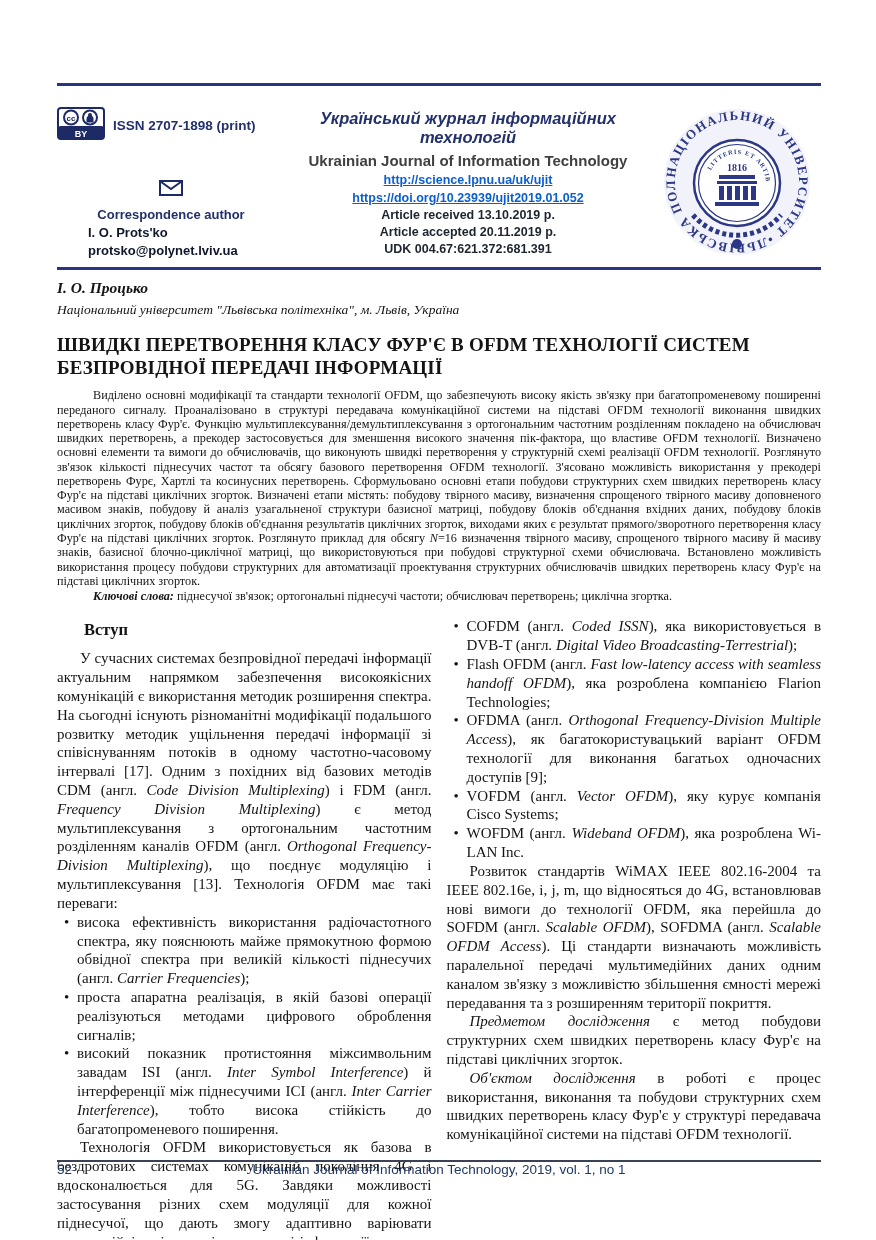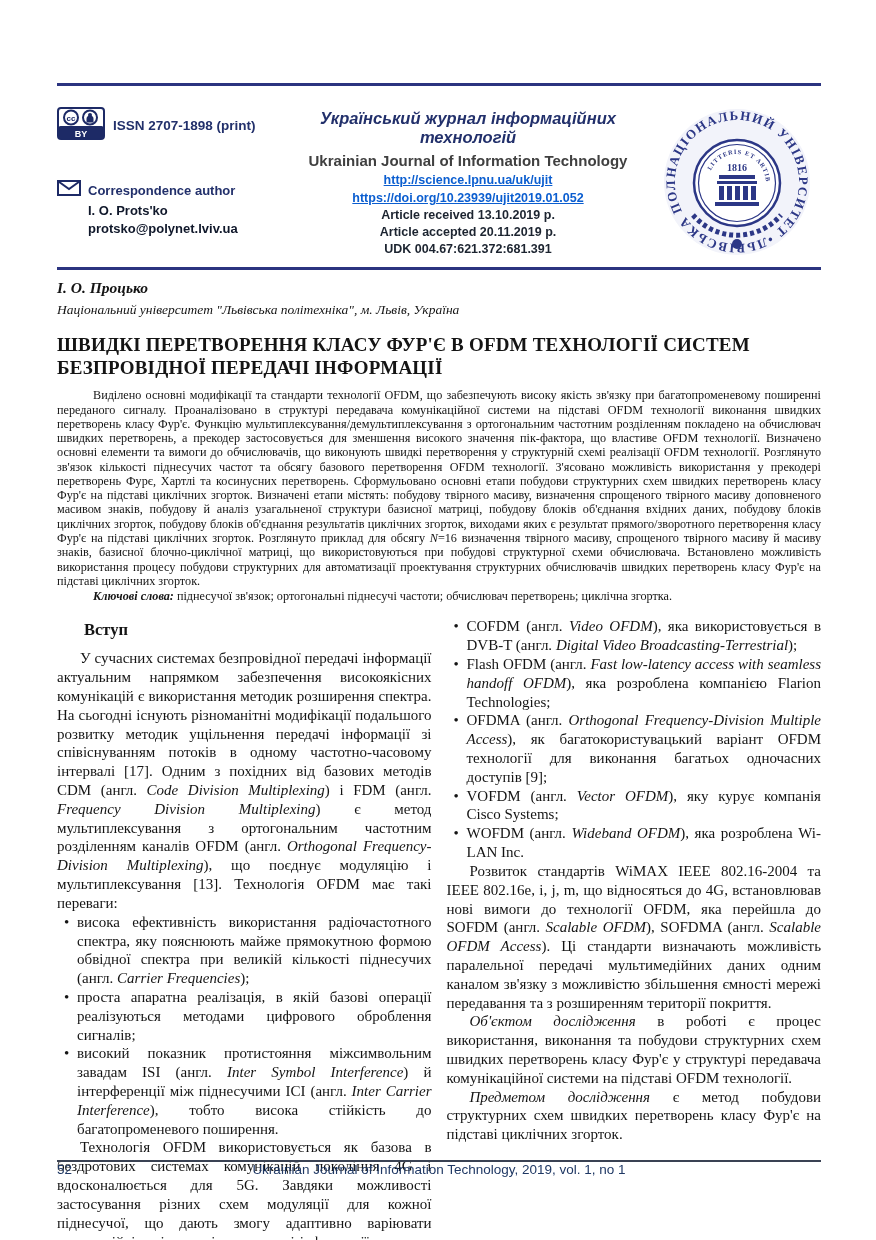--- a/index.html
+++ b/index.html
@@ -12,21 +12,21 @@
   }
   .page { position:absolute; left:57px; right:55px; top:0; }
 
   
   .top-rule { margin-top:83px; height:3px; background:#2b3480; }
   .header { display:flex; padding:21px 0 6px 0; font-family:"Liberation Sans", sans-serif; }
   .header-left { width:228px; flex:none; }
   .issn-row { display:flex; align-items:center; gap:8px; }
   .issn-text { font-size:13.5px; font-weight:bold; color:#22306b; white-space:nowrap; }
   .correspondence { margin-top:36px; }
-  .corr-label-row { display:flex; align-items:center; gap:7px; }
+  .corr-label-row { display:flex; align-items:center; gap:7px;flex-direction:column; }
   .corr-label { font-size:13px; font-weight:bold; color:#22306b; }
   .corr-name, .corr-email { font-size:13px; font-weight:bold; color:#0f172a; padding-left:31px; margin-top:3px; }
   .header-center { flex:1; text-align:center; }
   .jtitle-uk { font-size:16.5px; font-weight:bold; color:#22306b; margin-top:2px;font-style:italic; }
   .jtitle-en { font-size:15px; font-weight:bold; color:#404040; margin-top:5px; }
   .jlink { display:block; font-size:12.5px; font-weight:bold; color:#0b5ed0; text-decoration:underline; margin-top:4px; }
   .meta-line { font-size:12.5px; font-weight:bold; color:#1c2430; margin-top:3px; }
   .header-right { width:170px; flex:none; display:flex; justify-content:flex-end; }
   .header-rule { height:3px; background:#2b3480; }
 
@@ -169,41 +169,41 @@
         </div>
         <div class="bullet-item">
           <span class="bullet-dot">•</span>
           <span class="bullet-text">високий показник протистояння міжсимвольним завадам ISI (англ. <i>Inter Symbol Interference</i>) й інтерференції між піднесучими ICI (англ. <i>Inter Carrier Interference</i>), тобто висока стійкість до багатопроменевого поширення.</span>
         </div>
         <p class="body-para">Технологія OFDM використовується як базова в бездротових системах комунікацій покоління 4G і вдосконалюється для 5G. Завдяки можливості застосування різних схем модуляції для кожної піднесучої, що дають змогу адаптивно варіювати завадостійкість і швидкість передачі інформації, виникли різні модифікації цієї технології. До них належать:</p>
       </div>
     <div class="col">
         <div class="bullet-item">
           <span class="bullet-dot">•</span>
-          <span class="bullet-text">COFDM (англ. <i>Video OFDM</i>), яка використовується в DVB-T (англ. <i>Digital Video Broadcasting-Terrestrial</i>);</span>
+          <span class="bullet-text">COFDM (англ. <i>Coded ISSN</i>), яка використовується в DVB-T (англ. <i>Digital Video Broadcasting-Terrestrial</i>);</span>
         </div>
         <div class="bullet-item">
           <span class="bullet-dot">•</span>
           <span class="bullet-text">Flash OFDM (англ. <i>Fast low-latency access with seamless handoff OFDM</i>), яка розроблена компанією Flarion Technologies;</span>
         </div>
         <div class="bullet-item">
           <span class="bullet-dot">•</span>
           <span class="bullet-text">OFDMA (англ. <i>Orthogonal Frequency-Division Multiple Access</i>), як багатокористувацький варіант OFDM технології для виконання багатьох одночасних доступів [9];</span>
         </div>
         <div class="bullet-item">
           <span class="bullet-dot">•</span>
           <span class="bullet-text">VOFDM (англ. <i>Vector OFDM</i>), яку курує компанія Cisco Systems;</span>
         </div>
         <div class="bullet-item">
           <span class="bullet-dot">•</span>
           <span class="bullet-text">WOFDM (англ. <i>Wideband OFDM</i>), яка розроблена Wi-LAN Inc.</span>
         </div>
         <p class="body-para">Розвиток стандартів WiMAX IEEE 802.16-2004 та IEEE 802.16e, i, j, m, що відносяться до 4G, встановлював нові вимоги до технології OFDM, яка перейшла до SOFDM (англ. <i>Scalable OFDM</i>), SOFDMA (англ. <i>Scalable OFDM Access</i>). Ці стандарти визначають можливість паралельної передачі мультимедійних даних одним каналом зв'язку з можливістю збільшення ємності мережі передавання та з розширенням території покриття.</p>
+        <p class="body-para"><i>Предметом дослідження</i> є метод побудови структурних схем швидких перетворень класу Фур'є на підставі циклічних згорток.</p>
         <p class="body-para"><i>Об'єктом дослідження</i> в роботі є процес використання, виконання та побудови структурних схем швидких перетворень класу Фур'є у структурі передавача комунікаційної системи на підставі OFDM технології.</p>
-        <p class="body-para"><i>Предметом дослідження</i> є метод побудови структурних схем швидких перетворень класу Фур'є на підставі циклічних згорток.</p>
       </div>
   </div>
 
 </div>
 
 <div class="footer">
   <div class="footer-inner">
     <span class="footer-page">52</span>
     <span>Ukrainian Journal of Information Technology, 2019, vol. 1, no 1</span>
   </div>

